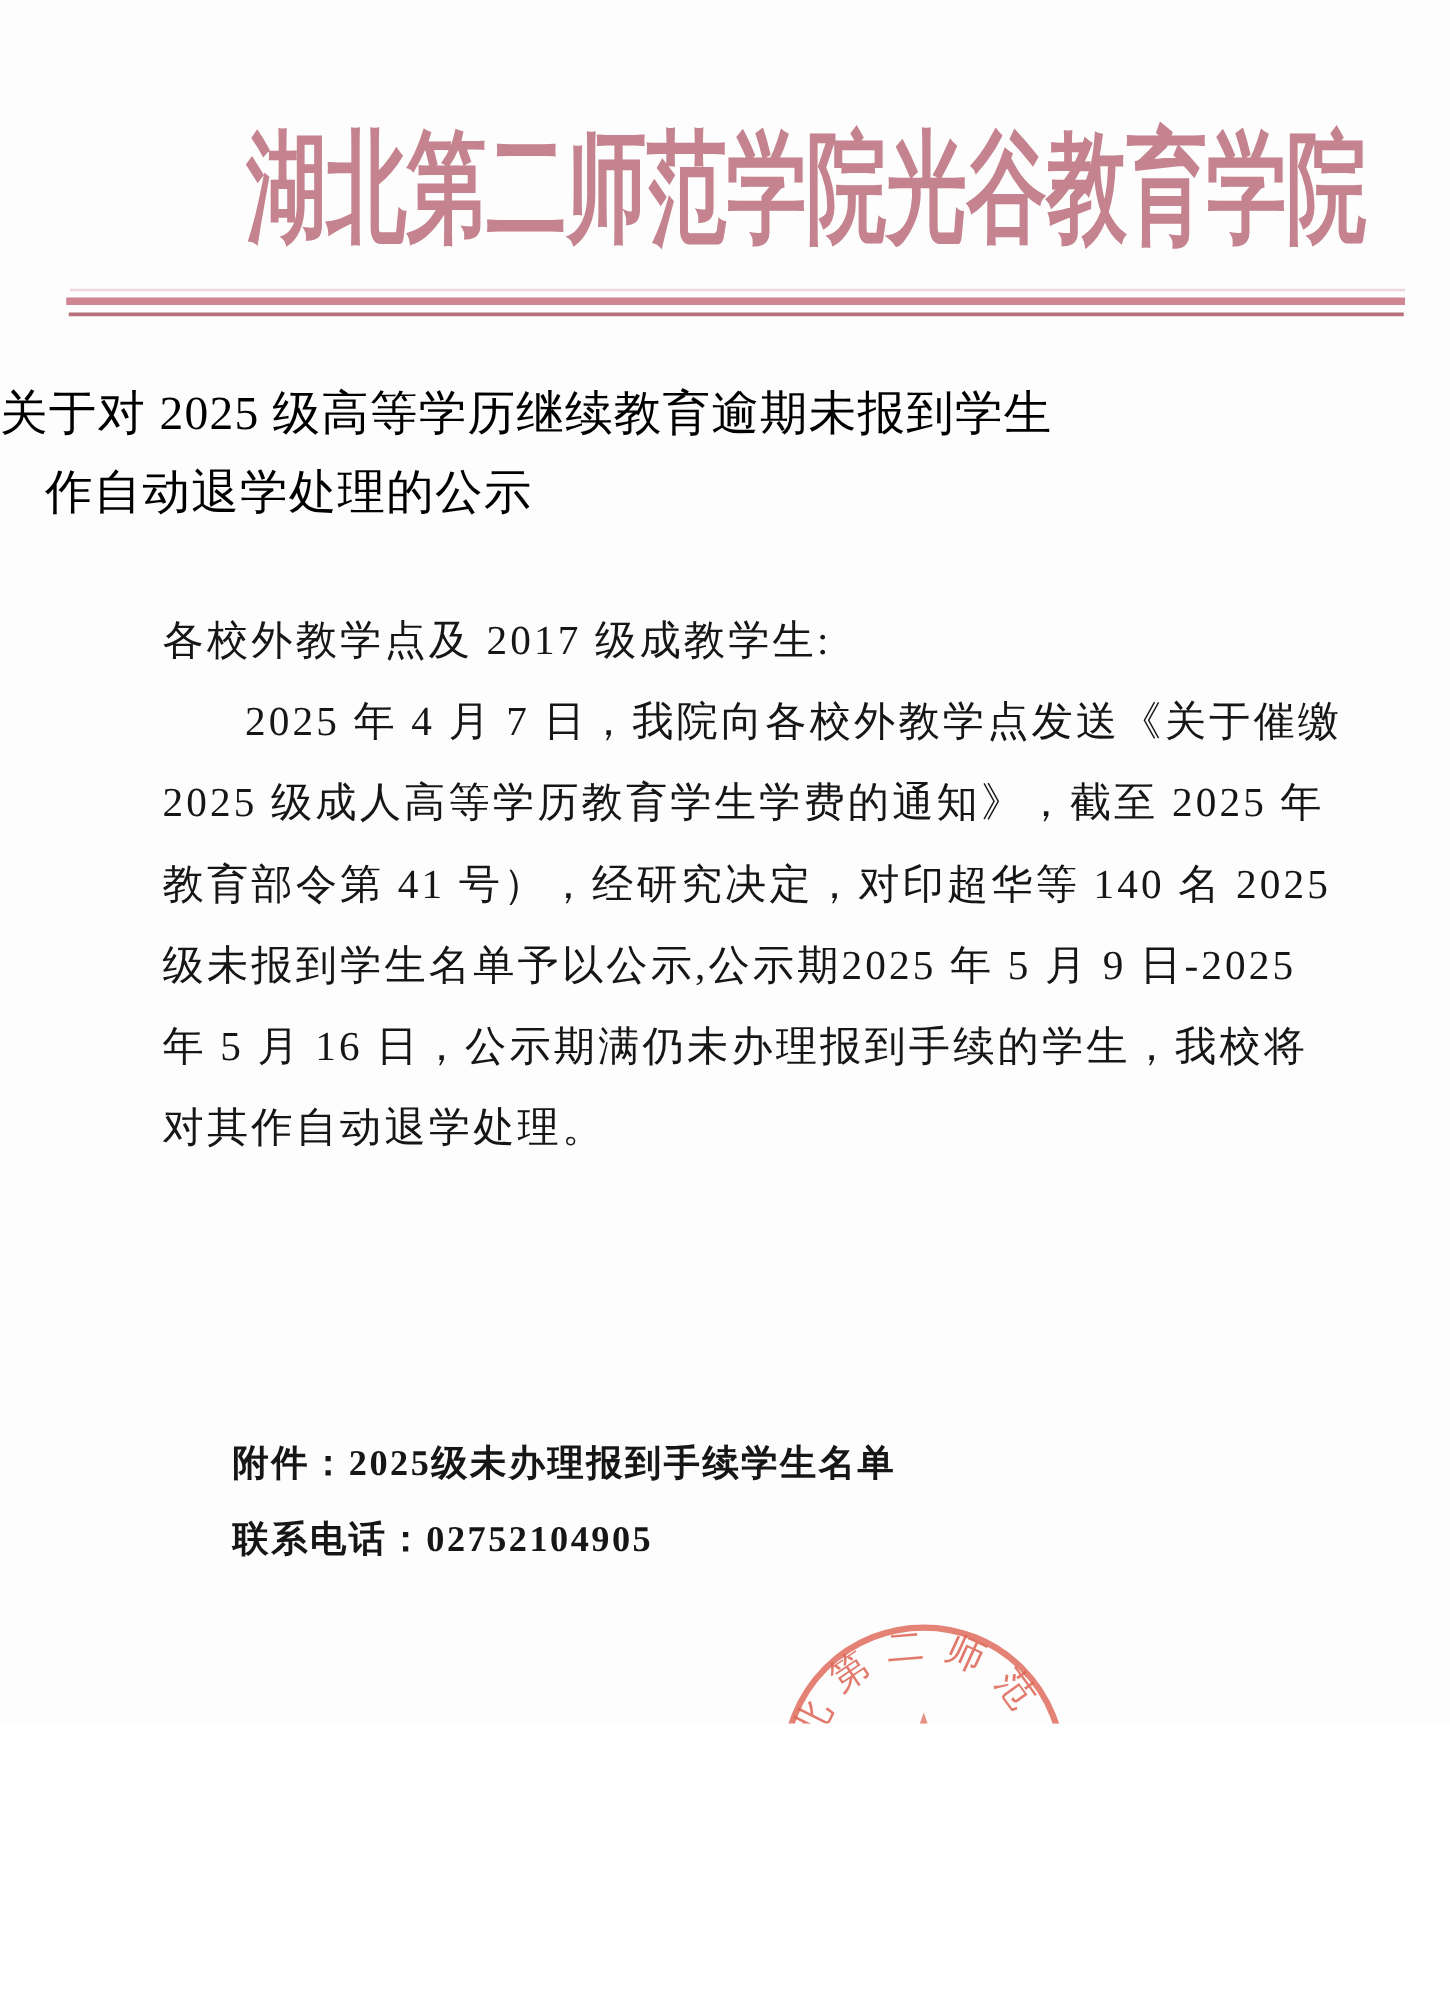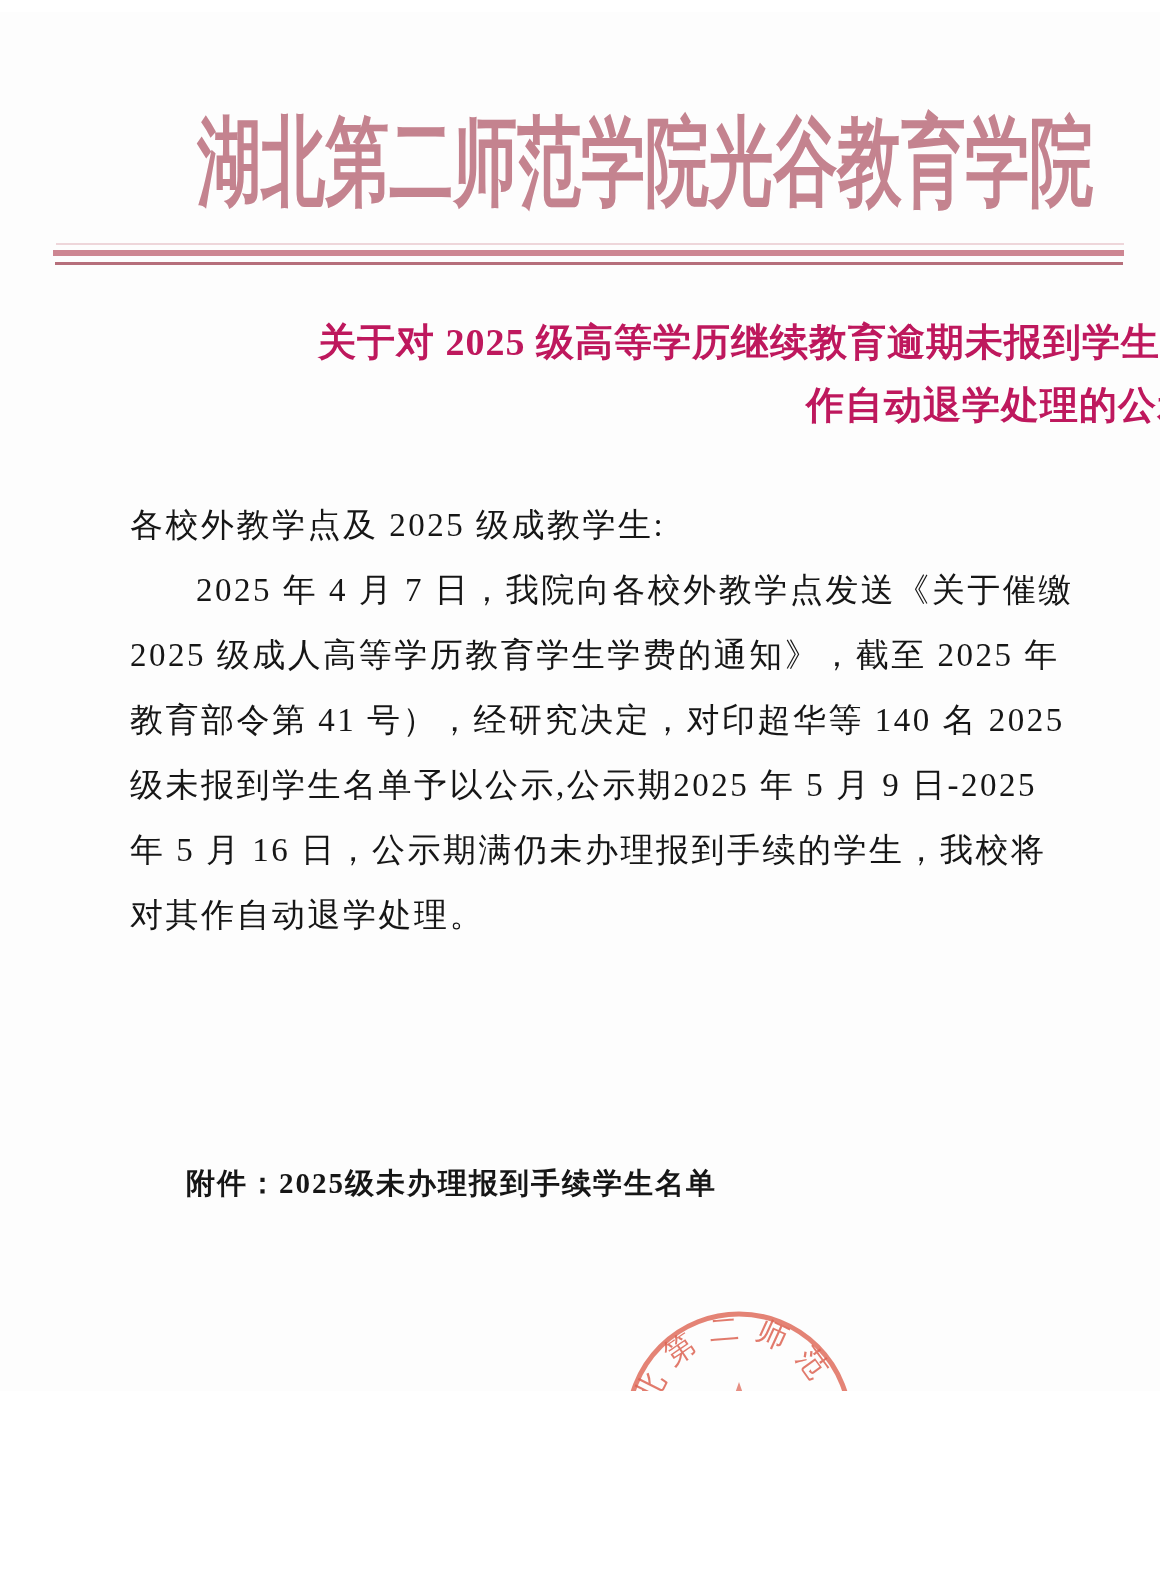--- a/index.html
+++ b/index.html
@@ -1,20 +1,20 @@
 <!DOCTYPE html>
 <html><head>
 <meta charset="utf-8">
 <style>
   html,body { margin:0; padding:0; }
   body { background:#ffffff; }
   .page {
     position:relative;
     width:1160px; height:1379px;
-    margin:12px auto;
+    margin:0 auto;
     background:#fdfdfd;
     overflow:hidden;
     font-family:"Liberation Serif", serif;
     color:#161616;
   }
   .abs { position:absolute; }
 
   
   .header-org {
     top:100px; left:0; width:100%;
@@ -24,23 +24,23 @@
     transform:scaleX(0.66);
     transform-origin:center;
     white-space:nowrap;
   }
   .rule-a { left:56px; top:231px; width:1068px; height:2px; background:#eed6da; }
   .rule-b { left:53px; top:238px; width:1071px; height:6px; background:#cd8692; }
   .rule-c { left:55px; top:250px; width:1068px; height:3px; background:#b66f7b; }
 
   
   .doc-title {
-    left:0; width:100%; text-align:right;
-    font-size:38px; font-weight:bold; letter-spacing:1px;
-    color:#be185d;
+    left:0; width:100%; text-align:left;
+    font-size:38px; font-weight:normal; letter-spacing:1px;
+    color:#000000;
     white-space:nowrap;
   }
   .doc-title.t1 { top:305px; }
   .doc-title.t2 { top:368px;padding-left:36px; }
 
   
   .body-block {
     top:481px; left:130px; width:895px;
     font-size:33px; line-height:65px; letter-spacing:2.5px;
     font-weight:500;
@@ -83,31 +83,32 @@
 
   <div class="abs header-org">湖北第二师范学院光谷教育学院</div>
   <div class="abs rule-a"></div>
   <div class="abs rule-b"></div>
   <div class="abs rule-c"></div>
 
   <div class="abs doc-title t1">关于对 2025 级高等学历继续教育逾期未报到学生</div>
   <div class="abs doc-title t2">作自动退学处理的公示</div>
 
   <div class="abs body-block">
-    <div class="body-line">各校外教学点及 2025 级成教学生:</div>
+    <div class="body-line">各校外教学点及 2017 级成教学生:</div>
     <div class="body-line indent">2025 年 4 月 7 日，我院向各校外教学点发送《关于催缴</div>
     <div class="body-line">2025 级成人高等学历教育学生学费的通知》，截至 2025 年</div>
     <div class="body-line">教育部令第 41 号），经研究决定，对印超华等 140 名 2025</div>
     <div class="body-line">级未报到学生名单予以公示,公示期2025 年 5 月 9 日-2025</div>
     <div class="body-line">年 5 月 16 日，公示期满仍未办理报到手续的学生，我校将</div>
     <div class="body-line">对其作自动退学处理。</div>
   </div>
 
   <div class="abs attach-block">
     <div>附件：2025级未办理报到手续学生名单</div>
+    <div>联系电话：02752104905</div>
   </div>
 
   <svg class="abs stamp" viewBox="0 0 238 238">
     <defs>
       <path id="sealArc" d="M 38.2,148.4 A 86,86 0 1 1 199.8,148.4" fill="none"></path>
     </defs>
     <circle cx="119" cy="119" r="111" fill="none" stroke-width="5" stroke-opacity="0.8" stroke="#dd5c4a"></circle>
     <text font-size="30" fill-opacity="0.85" style="letter-spacing:14px">
       <textPath href="#sealArc" startOffset="4" fill="#dd5c4a">湖北第二师范学院</textPath>
     </text>

